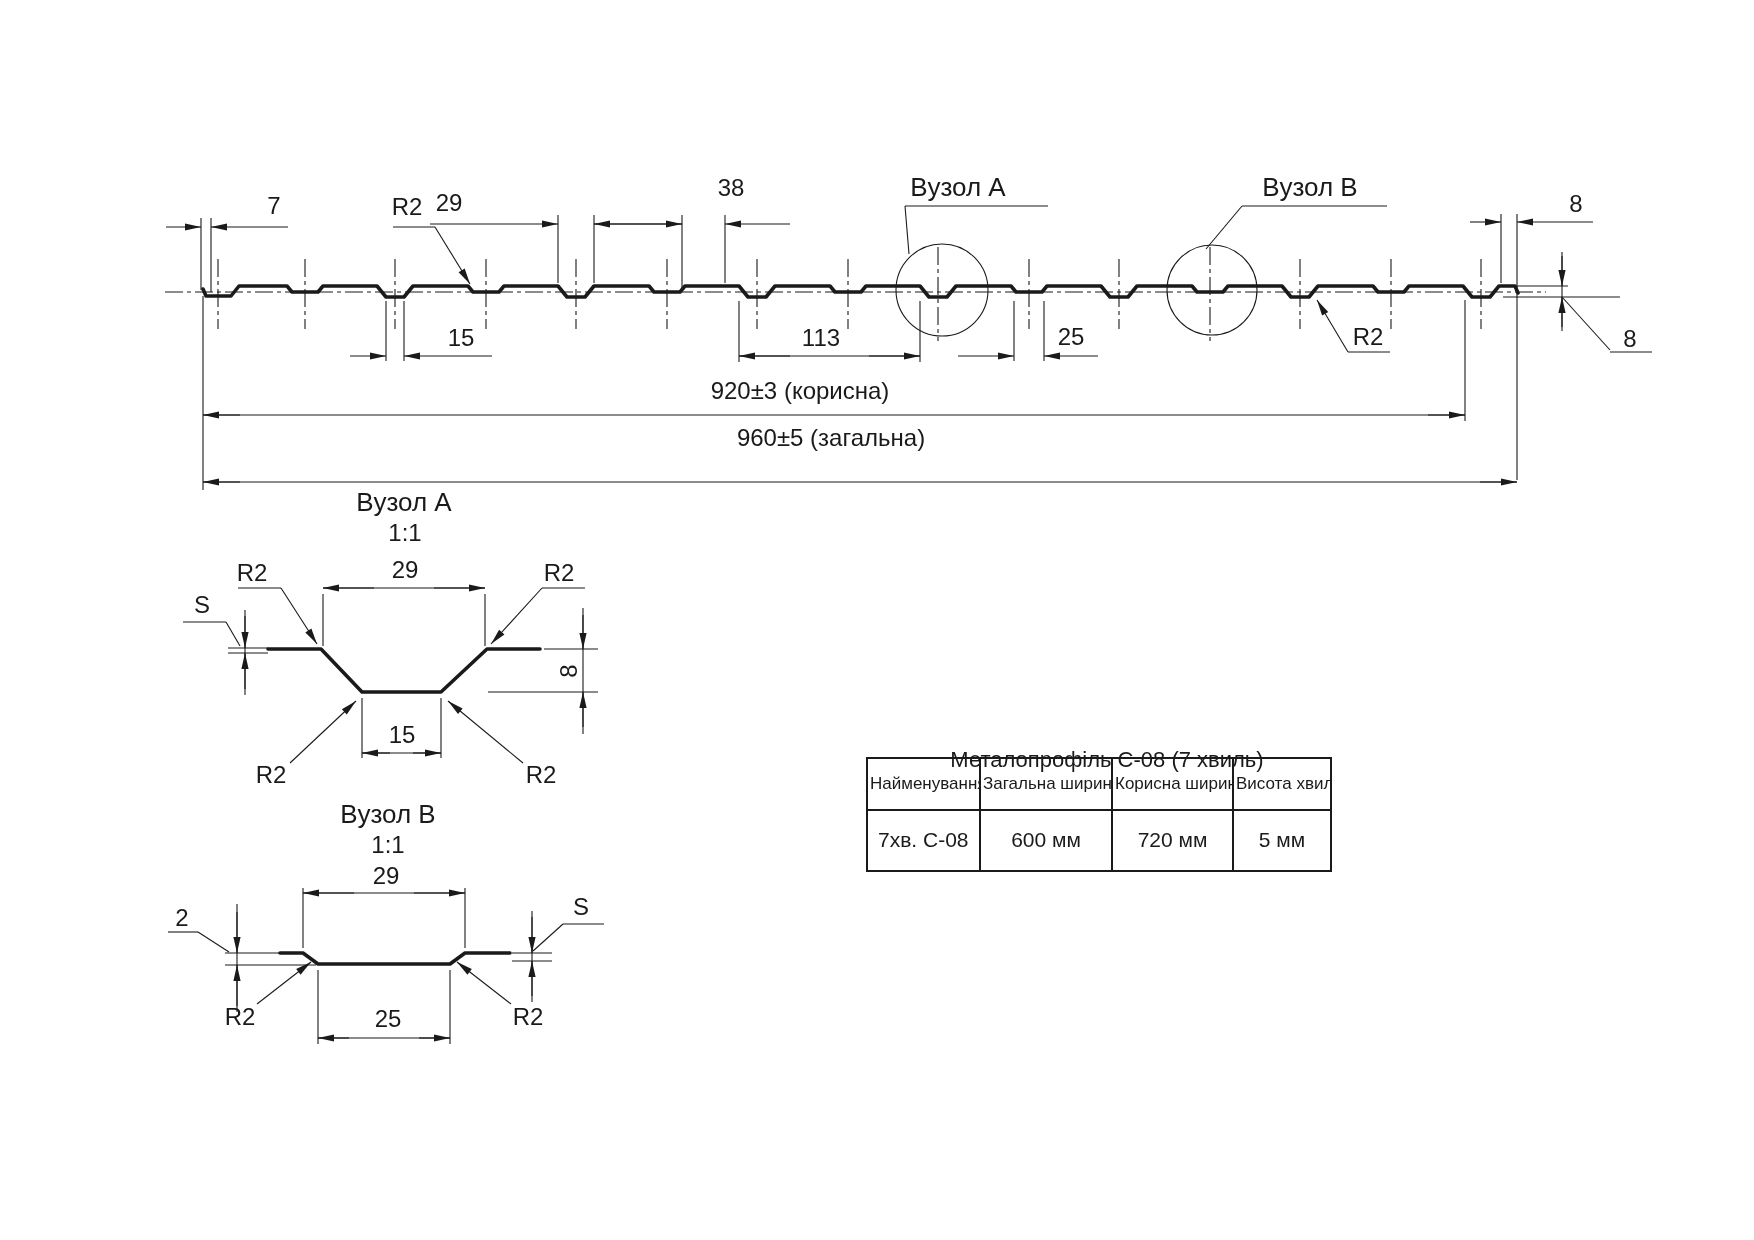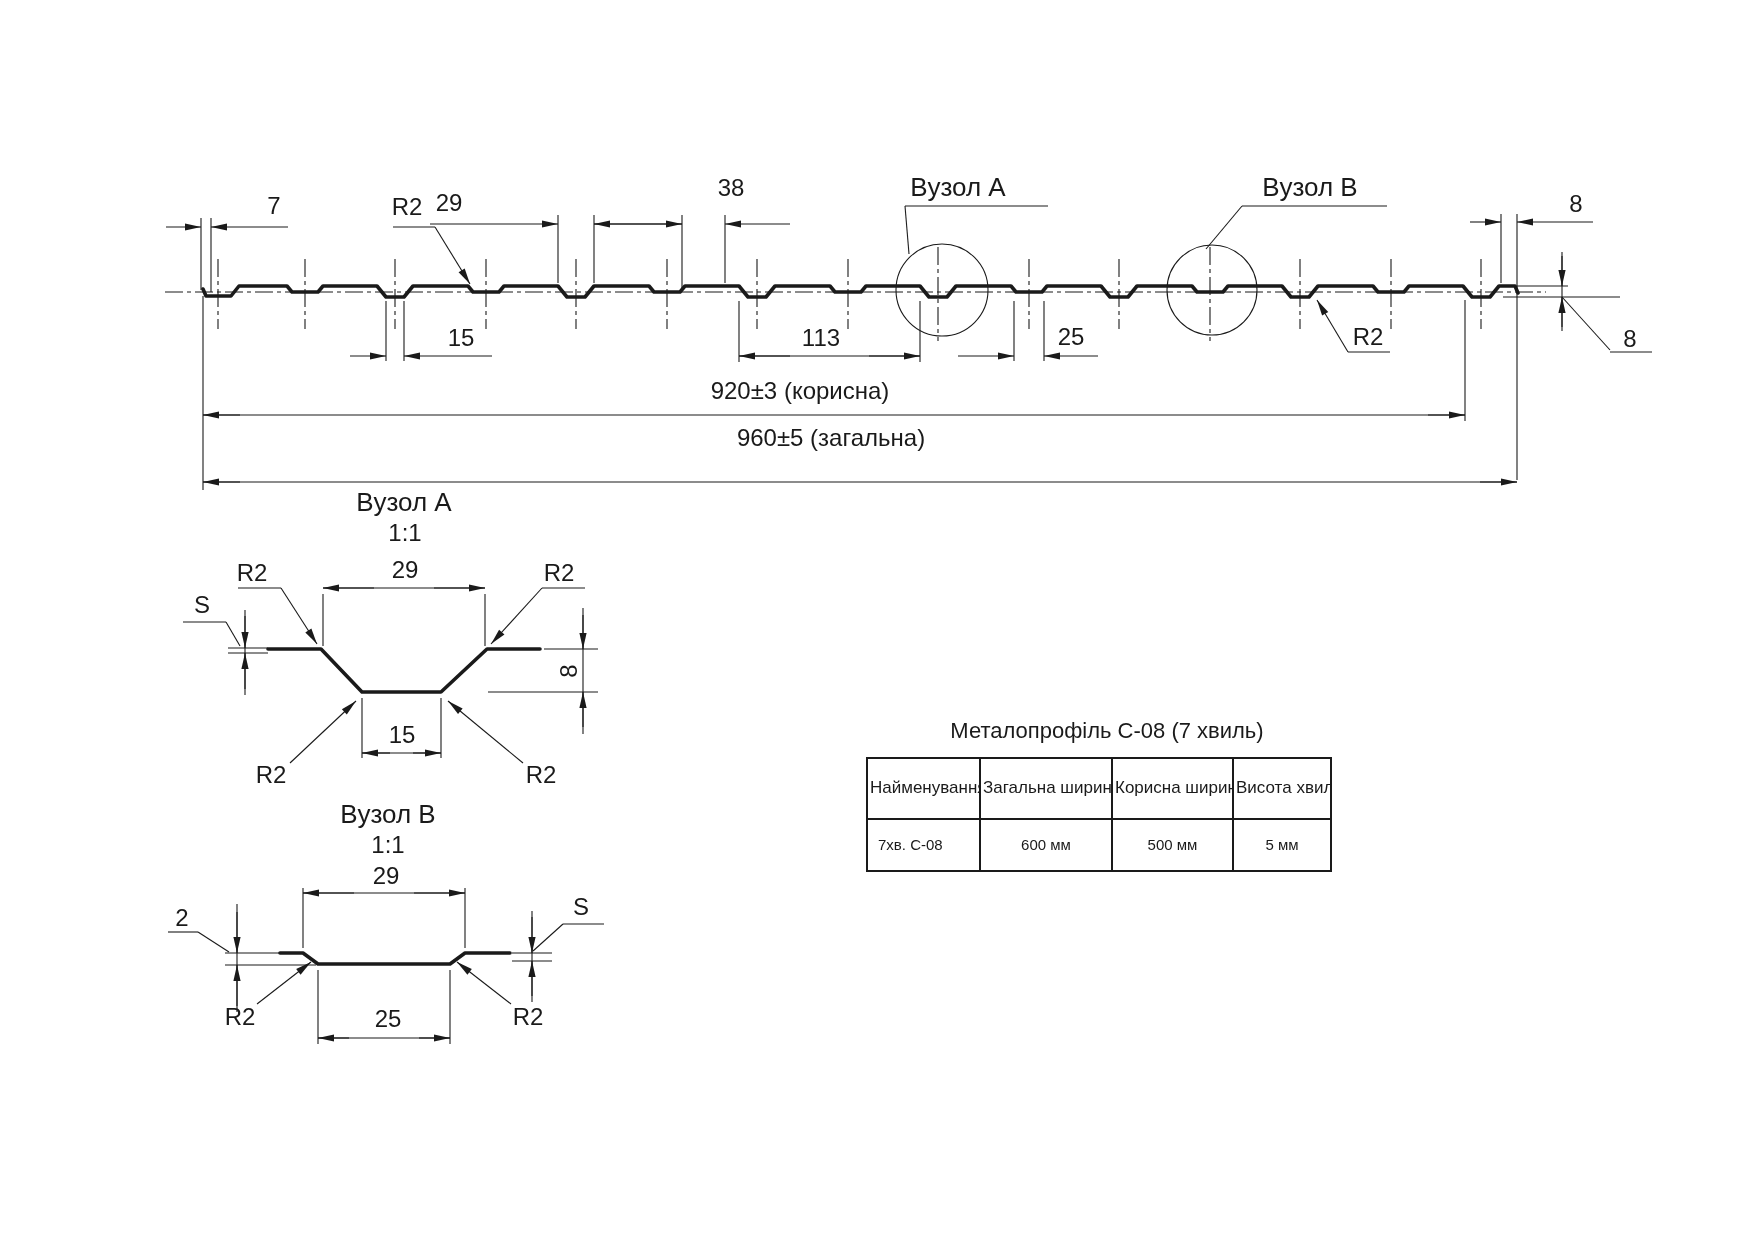--- a/index.html
+++ b/index.html
@@ -3,26 +3,26 @@
 <meta charset="utf-8">
 <style>
   html,body{margin:0;padding:0;background:#fff;}
   #canvas{position:relative;width:1754px;height:1240px;background:#ffffff;overflow:hidden;
           font-family:"Liberation Sans", sans-serif;color:#1a1a1a;}
   svg.lines{position:absolute;left:0;top:0;}
   .lbl{position:absolute;transform:translate(-50%,-50%);white-space:nowrap;
        font-size:24px;color:#1a1a1a;line-height:1;}
   .lbl.rot{transform:translate(-50%,-50%) rotate(-90deg);}
   .lbl.title{font-size:26px;}
-  #spec-title{position:absolute;transform:translate(-50%,-50%);font-size:22px;white-space:nowrap;}
+  #spec-title{position:absolute;transform:translate(-50%,-50%);font-size:22px;white-space:nowrap;margin-top:29px;}
   table#spec{position:absolute;left:866px;top:757px;width:464px;height:115px;
              border-collapse:collapse;table-layout:fixed;}
   #spec th,#spec td{border:2.5px solid #1a1a1a;font-weight:normal;text-align:center;
              font-size:17px;padding:0 2px;white-space:nowrap;overflow:hidden;}
-  #spec td{font-size:15px;}
+  #spec td{font-size:21px;}
   #spec td.left{text-align:left;padding-left:10px;}
   .c1{width:113px}.c2{width:132px}.c3{width:121px}.c4{width:98px}
 </style>
 </head>
 <body>
 
 <div id="canvas">
 
 <svg class="lines" width="1754" height="1240" viewBox="0 0 1754 1240">
   <defs>
@@ -245,19 +245,19 @@
     <tbody>
         <tr>
       <th>Найменування</th>
       <th>Загальна ширина</th>
       <th>Корисна ширина</th>
       <th>Висота хвилі</th>
     </tr>
     <tr>
       <td class="left">7хв. С-08</td>
       <td>600 мм</td>
-      <td>500 мм</td>
+      <td>720 мм</td>
       <td>5 мм</td>
     </tr>
   </tbody>
     </table>
 
 </div>
 
 </body></html>

